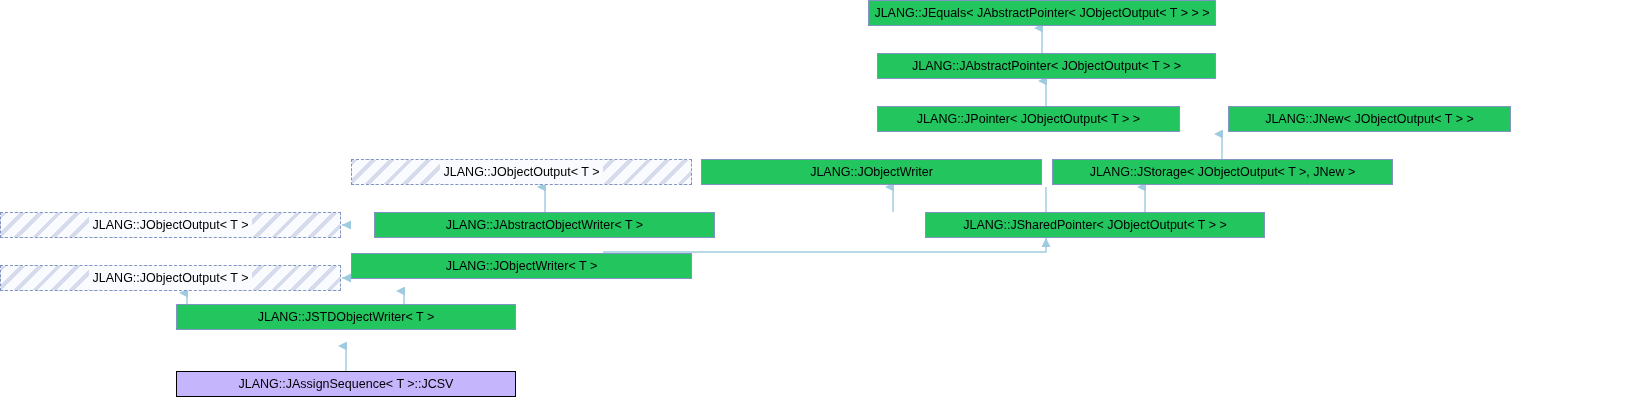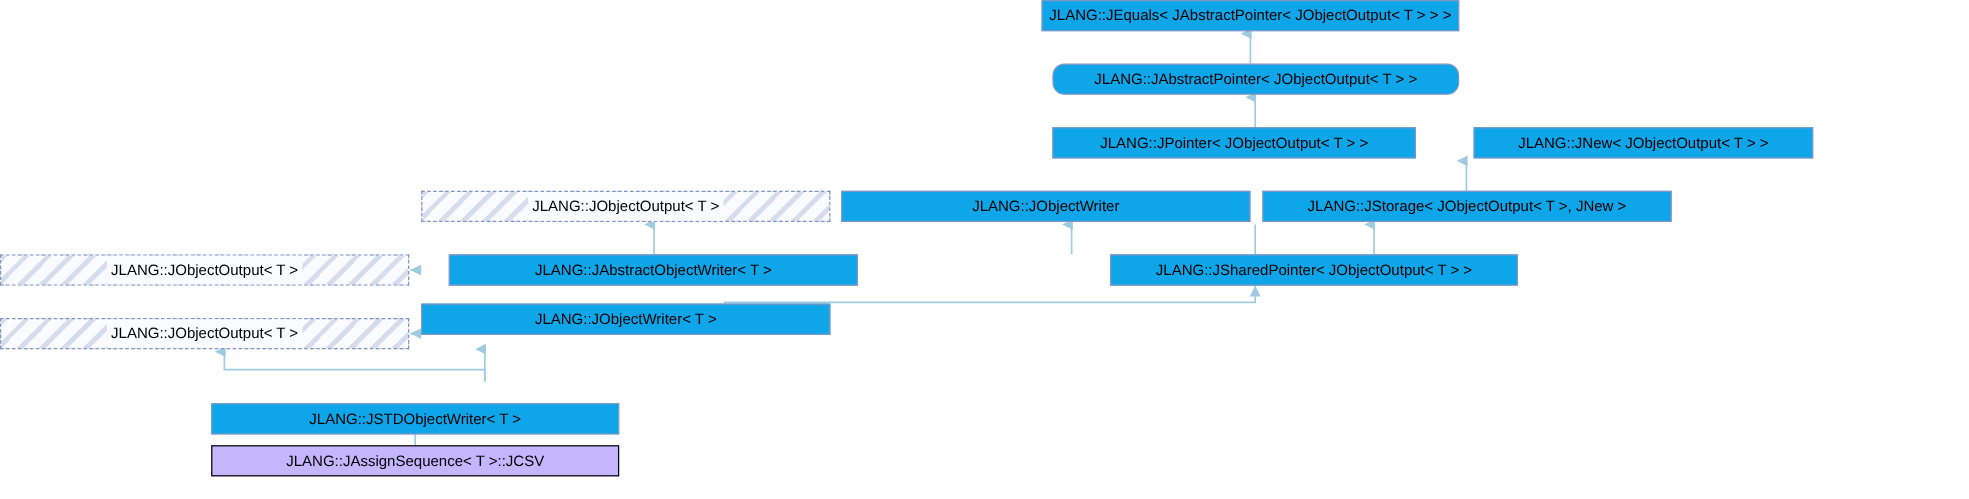--- a/index.html
+++ b/index.html
@@ -21,21 +21,21 @@
     height: 26px;
     line-height: 24px;
     text-align: center;
     font-size: 12.5px;
     color: #000000;
     white-space: nowrap;
     overflow: hidden;
   }
   
   .node.normal {
-    background: #0ea5e9;
+    background: #22c55e;
     border: 1px solid #8194c4;
   }
   
   .node.focus {
     background: #c4b5fd;
     border: 1.5px solid #000000;
   }
   
   .node.hatched {
     background-color: #fafbfe;
@@ -102,28 +102,28 @@
       <path d="M1041.5,247 L1050.5,247 L1046,238 Z" fill="#9ecbe0" stroke="none"></path>
     </g>
   <line x1="351" y1="225" x2="342" y2="225" stroke="#9ecbe0" stroke-width="1.4"></line>
       <path d="M342,225 L351,220.5 L351,229.5 Z" fill="#9ecbe0"></path>
       <line x1="351" y1="278" x2="342" y2="278" stroke="#9ecbe0" stroke-width="1.4"></line>
       <path d="M342,278 L351,273.5 L351,282.5 Z" fill="#9ecbe0"></path>
     </svg>
 
   <div id="node-layer">
       <div class="node normal" style="left: 868px; top: 0px; width: 348px;"><span class="label">JLANG::JEquals&lt; JAbstractPointer&lt; JObjectOutput&lt; T &gt; &gt; &gt;</span></div>
-      <div class="node normal" style="left: 877px; top: 53px; width: 339px; border-radius: 10px;"><span class="label">JLANG::JAbstractPointer&lt; JObjectOutput&lt; T &gt; &gt;</span></div>
+      <div class="node normal" style="left: 877px; top: 53px; width: 339px;"><span class="label">JLANG::JAbstractPointer&lt; JObjectOutput&lt; T &gt; &gt;</span></div>
       <div class="node normal" style="left: 877px; top: 106px; width: 303px;"><span class="label">JLANG::JPointer&lt; JObjectOutput&lt; T &gt; &gt;</span></div>
       <div class="node normal" style="left: 1228px; top: 106px; width: 283px;"><span class="label">JLANG::JNew&lt; JObjectOutput&lt; T &gt; &gt;</span></div>
       <div class="node hatched" style="left: 351px; top: 159px; width: 341px;"><span class="label">JLANG::JObjectOutput&lt; T &gt;</span></div>
       <div class="node normal" style="left: 701px; top: 159px; width: 341px;"><span class="label">JLANG::JObjectWriter</span></div>
       <div class="node normal" style="left: 1052px; top: 159px; width: 341px;"><span class="label">JLANG::JStorage&lt; JObjectOutput&lt; T &gt;, JNew &gt;</span></div>
       <div class="node hatched" style="left: 0px; top: 212px; width: 341px;"><span class="label">JLANG::JObjectOutput&lt; T &gt;</span></div>
       <div class="node normal" style="left: 351px; top: 212px; width: 341px; margin-left: 23px;"><span class="label">JLANG::JAbstractObjectWriter&lt; T &gt;</span></div>
       <div class="node normal" style="left: 877px; top: 212px; width: 340px; margin-left: 48px;"><span class="label">JLANG::JSharedPointer&lt; JObjectOutput&lt; T &gt; &gt;</span></div>
       <div class="node hatched" style="left: 0px; top: 265px; width: 341px;"><span class="label">JLANG::JObjectOutput&lt; T &gt;</span></div>
       <div class="node normal" style="left: 351px; top: 253px; width: 341px;"><span class="label">JLANG::JObjectWriter&lt; T &gt;</span></div>
-      <div class="node normal" style="left: 176px; top: 336px; width: 340px;"><span class="label">JLANG::JSTDObjectWriter&lt; T &gt;</span></div>
+      <div class="node normal" style="left: 176px; top: 304px; width: 340px;"><span class="label">JLANG::JSTDObjectWriter&lt; T &gt;</span></div>
       <div class="node focus" style="left: 176px; top: 371px; width: 340px;"><span class="label">JLANG::JAssignSequence&lt; T &gt;::JCSV</span></div>
     </div>
 
 </div>
 
 </body></html>

